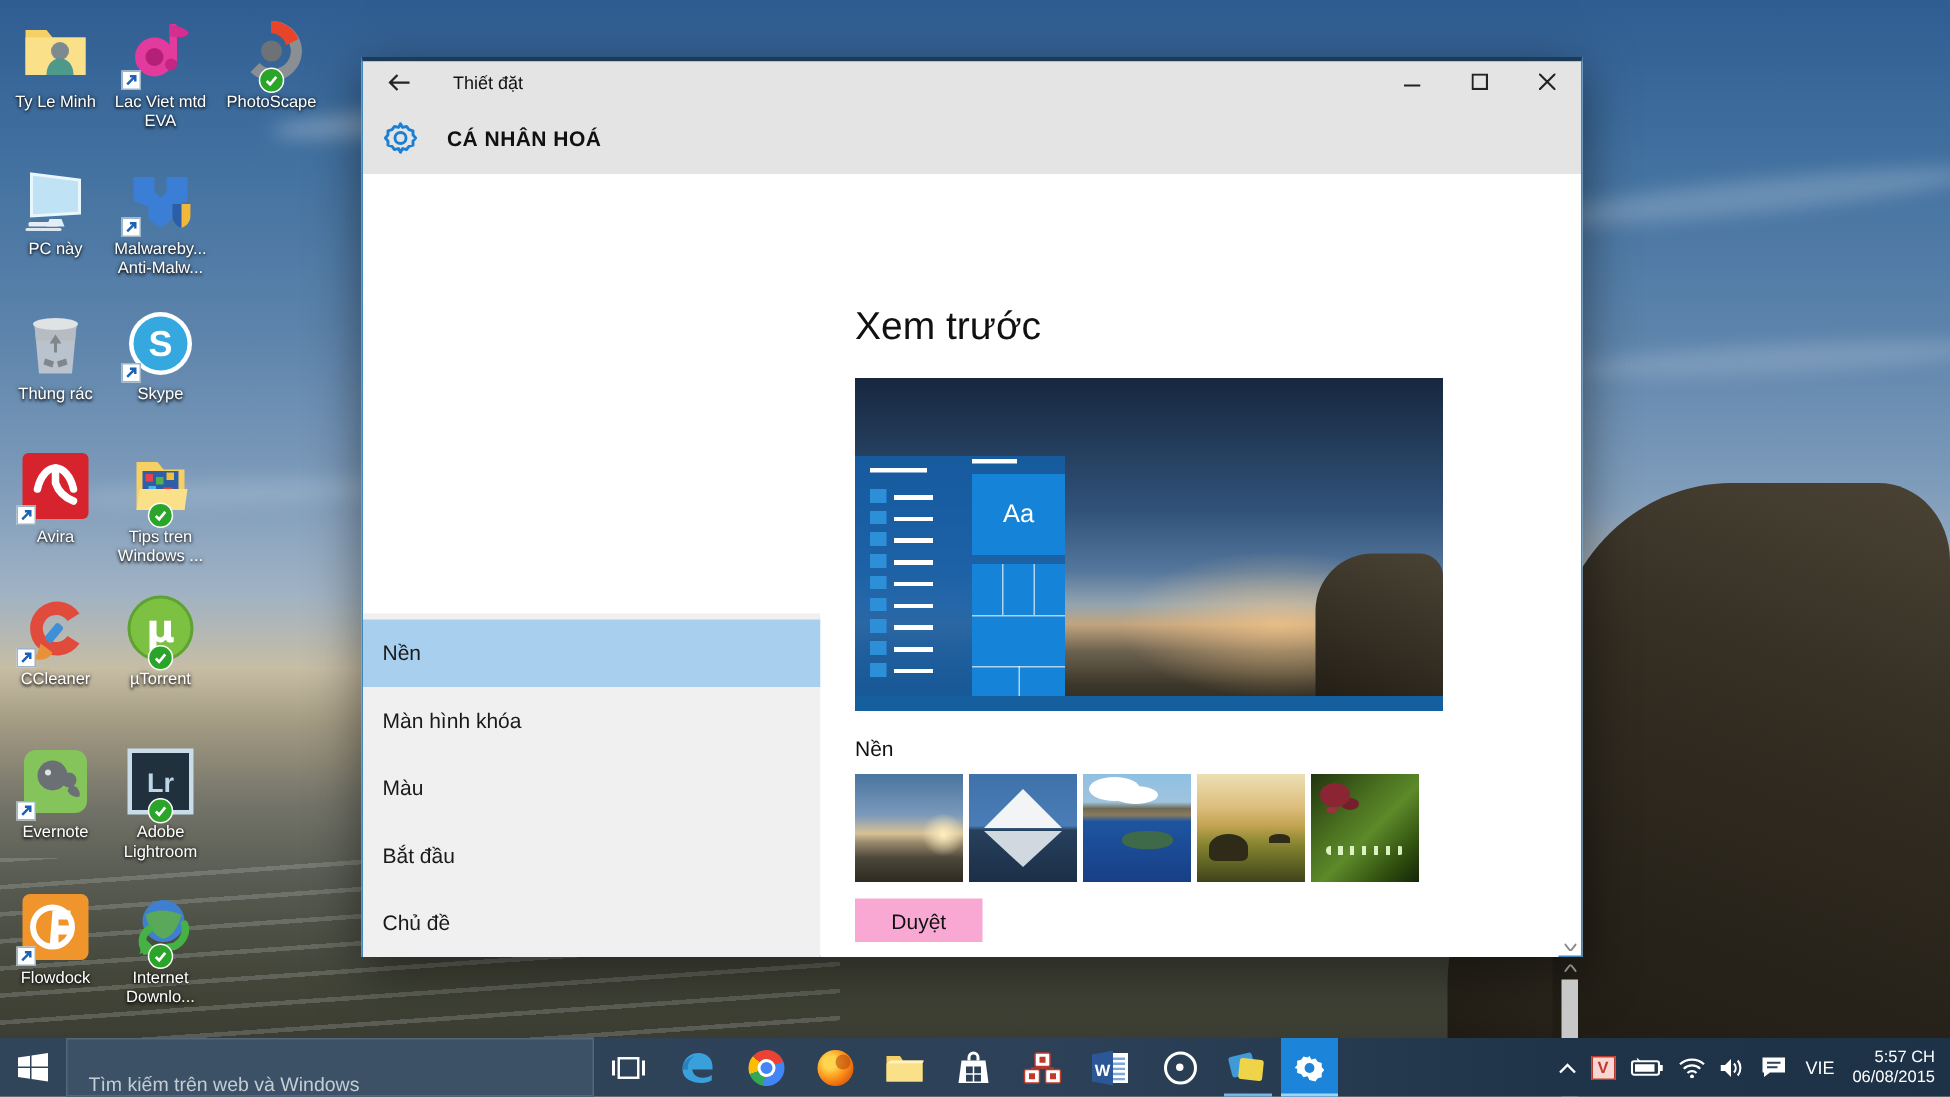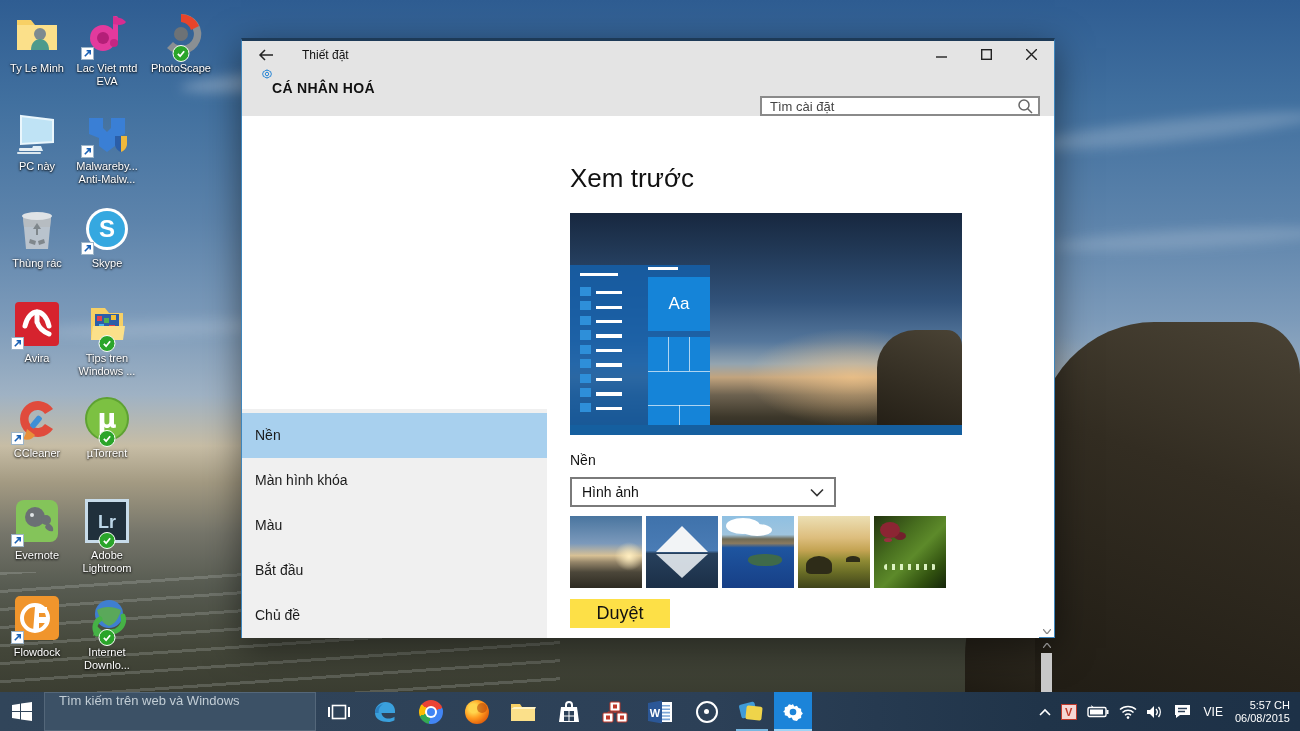--- a/index.html
+++ b/index.html
@@ -40,21 +40,21 @@
 
   
   .win { position:absolute; left:241px; top:38px; width:814px; height:600px;
     background:#fff; border:1px solid #3e86bd; border-top:3px solid #1d3a57;
     box-shadow:0 10px 34px rgba(0,0,0,.5); }
   .titlebar { height:27px; background:#e4e4e4; display:flex; align-items:center; }
   .back-btn { width:48px; height:27px; display:flex; align-items:center; justify-content:center; cursor:pointer; }
   .win-title { font-size:12px; color:#111; margin-left:12px; }
   .caption-btns { margin-left:auto; display:flex; }
   .cap { width:45px; height:27px; display:flex; align-items:center; justify-content:center; cursor:pointer; }
-  .header { height:48px; background:#e4e4e4; display:flex; align-items:flex-start; padding:0 12px;flex-direction:column; }
+  .header { height:48px; background:#e4e4e4; display:flex; align-items:center; padding:0 12px; }
   .gear-blue { width:26px; height:26px; }
   .page-title { font-size:14px; font-weight:bold; color:#111; margin-left:18px; letter-spacing:.3px; }
   .search-box { margin-left:auto; margin-right:2px; width:280px; height:28px; background:#fff;
     border:2px solid #8a8a8a; display:flex; align-items:center; }
   .search-box input { flex:1; border:none; outline:none; font-size:13px; padding:0 8px;
     font-family:inherit; color:#222; background:transparent; }
   .search-box input::placeholder { color:#444; opacity:1; }
   .win-body { display:flex; height:522px;align-items:flex-end; }
   .sidebar { width:305px; background:#f0f0f0; padding-top:4px; }
   .side-item { height:45px; line-height:45px; padding-left:13px; font-size:14px; color:#1a1a1a; cursor:pointer; }
@@ -115,31 +115,31 @@
   .t3:after { content:""; position:absolute; left:26px; top:38px; width:34px; height:12px;
       background:#3f6a4a; border-radius:45%; }
   .t4 { background:linear-gradient(180deg,#ecdfb4 0%,#ddbe7e 30%,#c3a352 48%,#8f8a34 62%,#6a6d26 78%,#3f431a 100%); }
   .t4:before { content:""; position:absolute; left:8px; bottom:14px; width:26px; height:18px;
       background:#2e2c18; border-radius:50% 50% 20% 20%; box-shadow:34px -6px 0 -6px #2e2c18; }
   .t5 { background:linear-gradient(135deg,#22330f 0%,#486f1f 35%,#5d8a2a 55%,#31510f 80%,#15250a 100%); }
   .t5:before { content:""; position:absolute; left:6px; top:6px; width:20px; height:16px;
       background:#8c2533; border-radius:50%; box-shadow:10px 6px 0 -4px #73202c, -2px 10px 0 -6px #9a3040; }
   .t5:after { content:""; position:absolute; left:10px; bottom:18px; width:52px; height:6px;
       background:repeating-linear-gradient(90deg, rgba(235,255,210,.9) 0 3px, rgba(0,0,0,0) 3px 8px); border-radius:3px; }
-  .browse-btn { margin-top:11px; width:100px; height:29px; background:#fde047; border:none;
-    font-size:18px; font-family:inherit; color:#111; cursor:pointer; }
+  .browse-btn { margin-top:11px; width:85px; height:29px; background:#f9a8d4; border:none;
+    font-size:14px; font-family:inherit; color:#111; cursor:pointer; }
 
   
   .taskbar { position:absolute; left:0; bottom:0; width:1300px; height:39px;
     background:linear-gradient(90deg,#31455a 0%, #2c4057 55%, #1e3349 78%, #1c3платwhatever 100%);
     background:linear-gradient(90deg,#31455a 0%, #2c4057 55%, #203449 80%, #1d3147 100%);
     display:flex; align-items:center; }
   .tb-start { width:44px; height:39px; display:flex; align-items:center; justify-content:center; cursor:pointer; }
-  .tb-search { width:272px; height:39px; background:#3c5166; border-left:1px solid #55890; border:1px solid #54677a;
-    display:flex; align-items:flex-start; cursor:text; }
+  .tb-search { width:352px; height:39px; background:#3c5166; border-left:1px solid #55890; border:1px solid #54677a;
+    display:flex; align-items:flex-end; cursor:text; }
   .tb-search input { flex:1; background:transparent; border:none; outline:none; font-family:inherit;
     font-size:13px; color:#d6dde2; padding:0 0 0 14px; }
   .tb-search input::placeholder { color:#c2cdd5; opacity:1; }
   .tb-btn { width:46px; height:39px; display:flex; align-items:center; justify-content:center; cursor:pointer; position:relative; }
   .tb-btn.narrow { width:44px; }
   .openline { position:absolute; left:6px; right:6px; bottom:0; height:2px; background:#79b7e0; }
   .tb-settings { width:38px; height:39px; background:#1c84d9; display:flex; align-items:center; justify-content:center;
     cursor:pointer; position:relative; }
   .tb-settings .openline { background:#9fd4f5; left:0; right:0; }
   .chrome-ico { width:24px; height:24px; border-radius:50%;
@@ -447,27 +447,20 @@
         </div>
     </div>
   </div>
 
   <div class="header">
     <svg class="gear-blue" viewBox="0 0 24 24">
       <path fill="none" stroke="#1b7fd4" stroke-width="1.8" stroke-linejoin="round" d="M12 3.2l1.2 2.3 2.5-.6 1.5 2 2.5.7v2.5l1.6 1.9-1.6 1.9v2.5l-2.5.7-1.5 2-2.5-.6L12 20.8l-1.2-2.3-2.5.6-1.5-2-2.5-.7v-2.5L2.7 12l1.6-1.9V7.6l2.5-.7 1.5-2 2.5.6z"></path>
       <circle cx="12" cy="12" r="3.4" fill="none" stroke="#1b7fd4" stroke-width="1.8"></circle>
     </svg>
     <span class="page-title">CÁ NHÂN HOÁ</span>
-    <div class="search-box">
-      <input type="text" placeholder="Tìm cài đặt" style="">
-      <svg width="24" height="16" viewBox="0 0 24 16">
-          <circle cx="10" cy="7" r="5" fill="none" stroke="#666" stroke-width="1.5"></circle>
-          <line x1="13.5" y1="10.5" x2="18" y2="15" stroke="#666" stroke-width="1.5"></line>
-        </svg>
-    </div>
   </div>
 
   <div class="win-body">
     <div class="sidebar">
       <div class="side-item sel">Nền</div>
       <div class="side-item">Màn hình khóa</div>
       <div class="side-item">Màu</div>
       <div class="side-item">Bắt đầu</div>
       <div class="side-item">Chủ đề</div>
     </div>
@@ -488,26 +481,20 @@
             <i style="left:0;top:68px;width:62px;height:1px;"></i>
             <i style="left:20px;top:0;width:1px;height:34px;"></i>
             <i style="left:41px;top:0;width:1px;height:34px;"></i>
             <i style="left:31px;top:68px;width:1px;height:30px;"></i>
           </div>
         </div>
         <div class="pv-taskbar"></div>
       </div>
 
       <div class="lbl-nen">Nền</div>
-      <div class="dropdown">
-        <span>Hình ảnh</span>
-        <svg width="14" height="9" viewBox="0 0 14 9">
-            <path d="M1 1.5 7 7.5 13 1.5" fill="none" stroke="#333" stroke-width="1.6"></path>
-          </svg>
-      </div>
 
       <div class="thumbs">
         <div class="thumb t1"></div>
         <div class="thumb t2"></div>
         <div class="thumb t3"></div>
         <div class="thumb t4"></div>
         <div class="thumb t5"></div>
       </div>
       <button class="browse-btn">Duyệt</button>
     </div>

